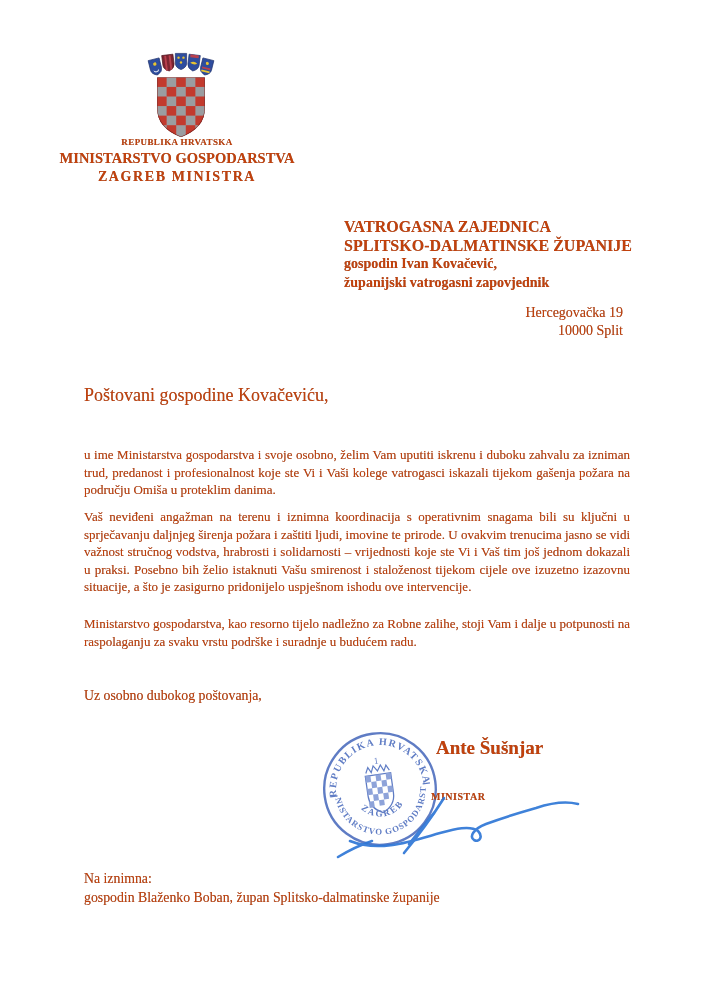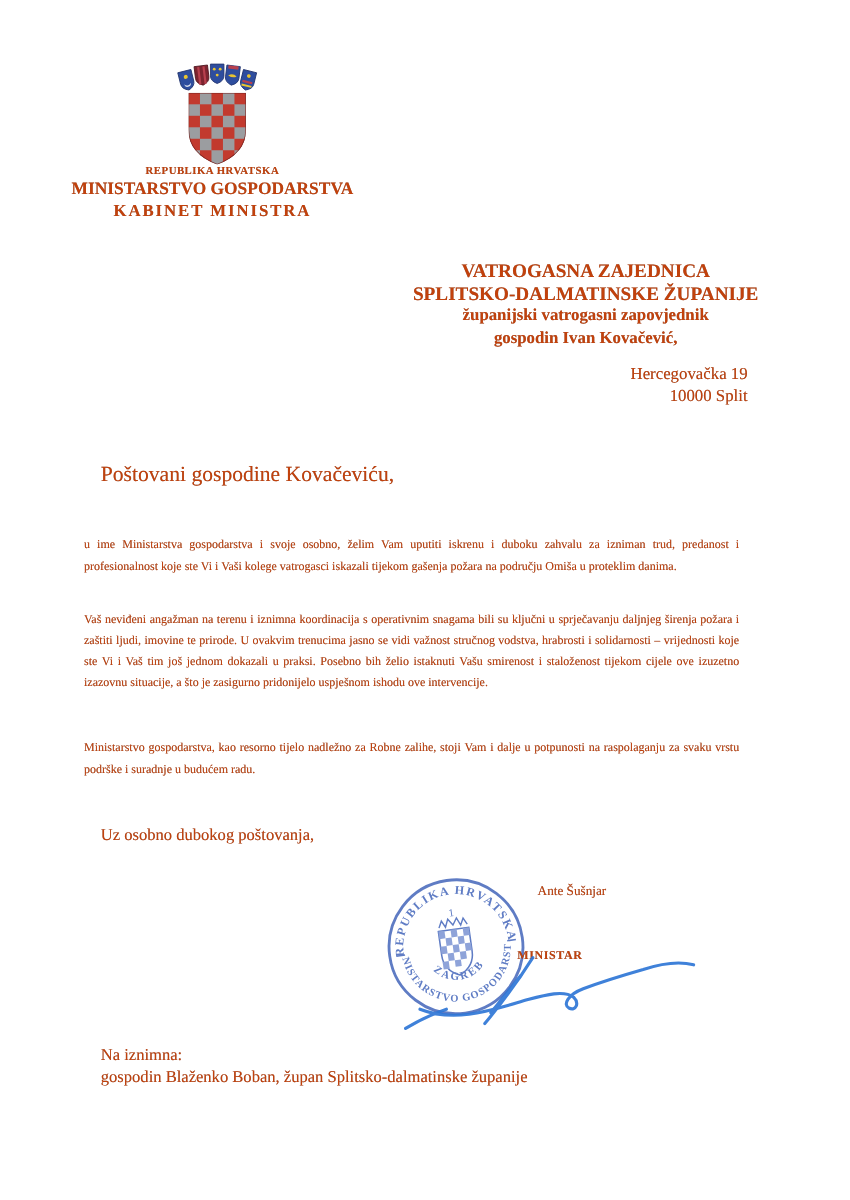--- a/index.html
+++ b/index.html
@@ -10,34 +10,34 @@
     color:#c2410c;
   }
   .abs{position:absolute;}
   
   .coa{left:145px;top:36px;width:72px;height:88px;}
   .header-text{left:17px;top:122px;width:320px;text-align:center;line-height:1.1;}
   .hdr-l1{font-size:9px;font-weight:bold;letter-spacing:.4px;margin-bottom:3px;}
   .hdr-l2{font-size:14.5px;font-weight:bold;margin-bottom:2px;}
   .hdr-l3{font-size:14px;font-weight:bold;letter-spacing:1.6px;}
   
-  .recipient{right:76px;top:202px;text-align:center;line-height:18.5px;}
+  .recipient{right:76px;top:202px;text-align:left;line-height:18.5px;}
   .recipient .big{font-size:16px;font-weight:bold;}
   .recipient .small{font-size:14px;font-weight:bold;}
   .address{right:85px;top:288px;text-align:right;font-size:14px;line-height:18px;}
   
   .salutation{left:84px;top:369px;font-size:18px;}
-  .para{left:70px;width:546px;font-size:10px;line-height:17.6px;text-align:justify;}
+  .para{left:84px;width:546px;font-size:13px;line-height:17.6px;text-align:justify;}
   .p1{top:430px;}
   .p2{top:492px;}
   .p3{top:599px;}
   .closing{left:84px;top:672px;font-size:13.8px;}
   
   .stamp{left:316px;top:708px;width:128px;height:130px;transform:rotate(-8deg);opacity:.88;}
-  .minister-name{left:448px;top:721px;font-size:11px;font-weight:normal;}
+  .minister-name{left:436px;top:721px;font-size:19px;font-weight:bold;}
   .minister-title{left:431px;top:775px;font-size:10px;font-weight:bold;letter-spacing:.5px;}
   .sig{left:320px;top:725px;width:280px;height:125px;}
   
   .cc{left:84px;top:854px;font-size:13.8px;line-height:18.5px;}
   
   .txt{text-shadow:0 0 .4px rgba(30,30,30,.45);}
 </style>
 </head>
 <body>
 
@@ -99,28 +99,28 @@
         <rect x="29.6" y="104" width="13.6" height="13.6"></rect>
           <rect x="56.8" y="104" width="13.6" height="13.6"></rect>
       </g>
       <path d="M16,36 H84 V80 Q84,108 50,121 Q16,108 16,80 Z" fill="none" stroke="#7a2420" stroke-width="1.6"></path>
     </g>
   </svg>
 
   <div class="abs header-text txt">
     <div class="hdr-l1">REPUBLIKA HRVATSKA</div>
     <div class="hdr-l2">MINISTARSTVO GOSPODARSTVA</div>
-    <div class="hdr-l3">KABINET MINISTRA</div>
+    <div class="hdr-l3">ZAGREB MINISTRA</div>
   </div>
 
   <div class="abs recipient txt">
     <div class="big">VATROGASNA ZAJEDNICA</div>
     <div class="big">SPLITSKO-DALMATINSKE ŽUPANIJE</div>
+    <div class="small">gospodin Ivan Kovačević,</div>
     <div class="small">županijski vatrogasni zapovjednik</div>
-    <div class="small">gospodin Ivan Kovačević,</div>
   </div>
 
   <div class="abs address txt">
     <div>Hercegovačka 19</div>
     <div>10000 Split</div>
   </div>
 
   <div class="abs salutation txt">Poštovani gospodine Kovačeviću,</div>
 
   <div class="abs para p1 txt">u ime Ministarstva gospodarstva i svoje osobno, želim Vam uputiti iskrenu i duboku zahvalu za izniman trud, predanost i profesionalnost koje ste Vi i Vaši kolege vatrogasci iskazali tijekom gašenja požara na području Omiša u proteklim danima.</div>

